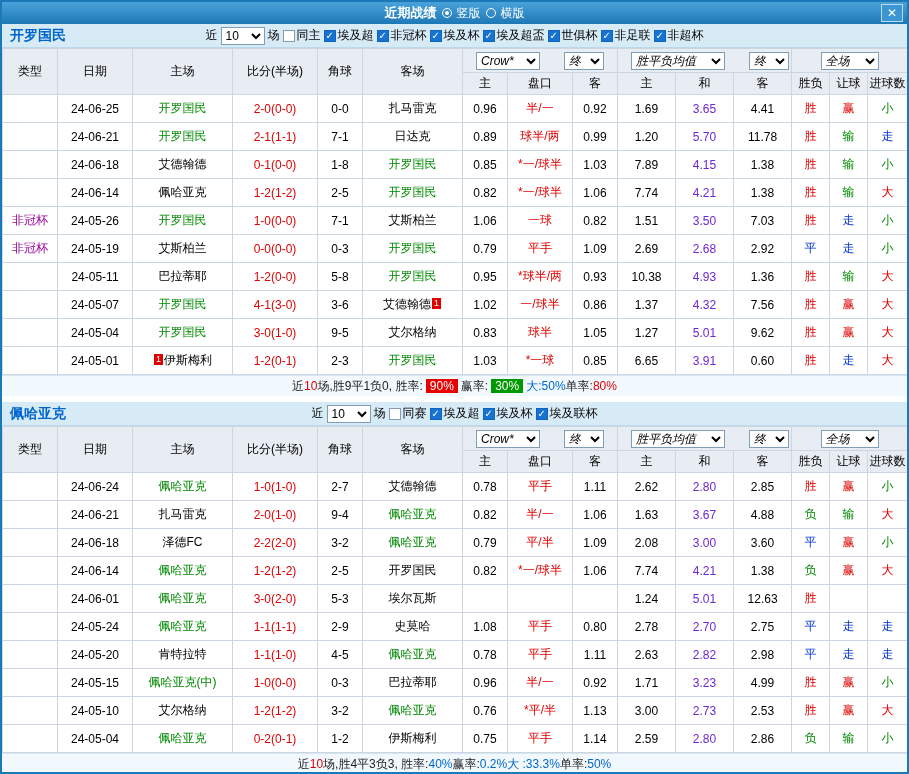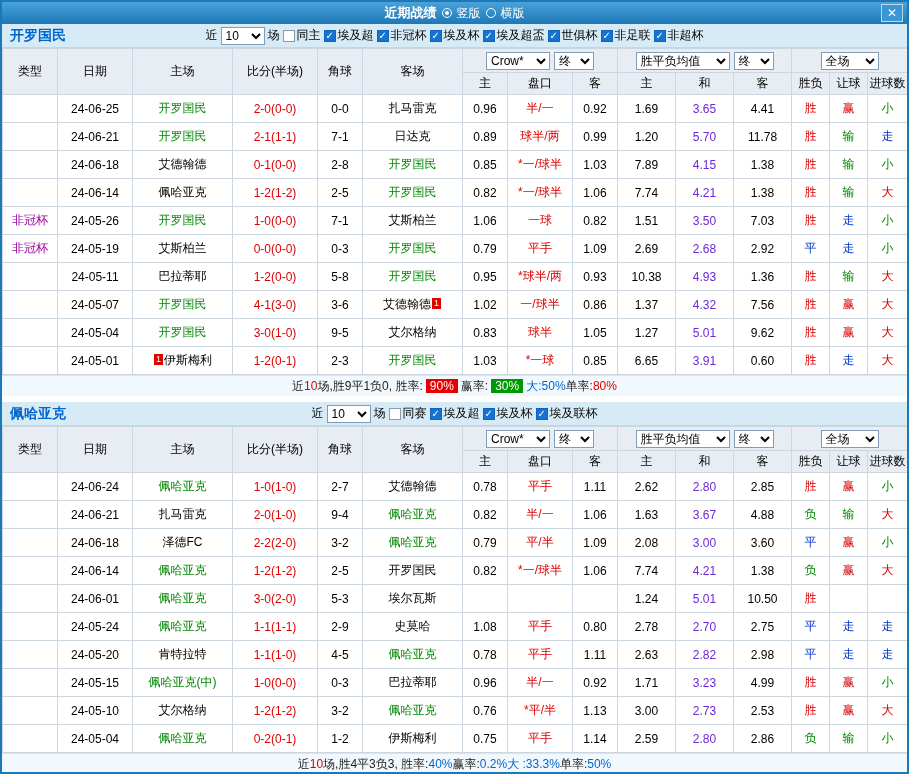--- a/index.html
+++ b/index.html
@@ -33,21 +33,21 @@
   .count-select { width:44px; }
 
   
   table.stats-table { border-collapse:collapse; table-layout:fixed; width:905px; }
   .stats-table th, .stats-table td { border:1px solid #ccd6e0; text-align:center; overflow:hidden; white-space:nowrap; padding:0 1px; }
   .stats-table thead th { background:#e8ecf3; font-weight:normal; font-size:12px; }
   tr.hdr-a { height:24px; }
   tr.hdr-b { height:22px; }
   .stats-table tbody tr { height:28px; }
   .stats-table tbody td { background:#fff; }
-  .sel-cell select { margin:0 2px; }
+  .sel-cell select { margin:0 12px;font-style:italic; }
 
   .league-brown { background:#8d6c1e; color:#fff; }
   .league-green { background:#077307; color:#fff; }
   .league-purple { background:#fff; color:#990099; }
   .score { color:#dd0000; }
   .hc { color:#dd0000; }
   .avg-mid { color:#6d28d9; }
   .team-focal { color:#008800; }
   .team-plain { color:#000; }
   .card-badge { display:inline-block; background:#e00000; color:#fff; font-size:9px; line-height:11px; min-width:9px; height:11px; text-align:center; margin:0 1px; vertical-align:2px; }
@@ -193,21 +193,21 @@
               <td class="avg">11.78</td>
               <td class="res-cell" style="color: rgb(221, 0, 0);">胜</td>
               <td class="res-cell" style="color: rgb(0, 136, 0);">输</td>
               <td class="res-cell" style="color: rgb(0, 51, 204);">走</td>
             </tr>
             <tr>
               <td class="league league-brown">埃及超</td>
               <td class="date">24-06-18</td>
               <td class="team-cell"><span class="team-plain">艾德翰德</span></td>
               <td class="score">0-1(0-0)</td>
-              <td class="corner">2-8</td>
+              <td class="corner">1-8</td>
               <td class="team-cell"><span class="team-focal">开罗国民</span></td>
               <td class="odds">0.85</td>
               <td class="hc">*一/球半</td>
               <td class="odds">1.03</td>
               <td class="avg">7.89</td>
               <td class="avg avg-mid">4.15</td>
               <td class="avg">1.38</td>
               <td class="res-cell" style="color: rgb(221, 0, 0);">胜</td>
               <td class="res-cell" style="color: rgb(0, 136, 0);">输</td>
               <td class="res-cell" style="color: rgb(0, 136, 0);">小</td>
@@ -488,21 +488,21 @@
               <td class="date">24-06-01</td>
               <td class="team-cell"><span class="team-focal">佩哈亚克</span></td>
               <td class="score">3-0(2-0)</td>
               <td class="corner">5-3</td>
               <td class="team-cell"><span class="team-plain">埃尔瓦斯</span></td>
               <td class="odds"></td>
               <td class="hc"></td>
               <td class="odds"></td>
               <td class="avg">1.24</td>
               <td class="avg avg-mid">5.01</td>
-              <td class="avg">10.50</td>
+              <td class="avg">12.63</td>
               <td class="res-cell" style="color: rgb(221, 0, 0);">胜</td>
               <td class="res-cell"></td>
               <td class="res-cell"></td>
             </tr>
             <tr>
               <td class="league league-brown">埃及超</td>
               <td class="date">24-05-24</td>
               <td class="team-cell"><span class="team-focal">佩哈亚克</span></td>
               <td class="score">1-1(1-1)</td>
               <td class="corner">2-9</td>

